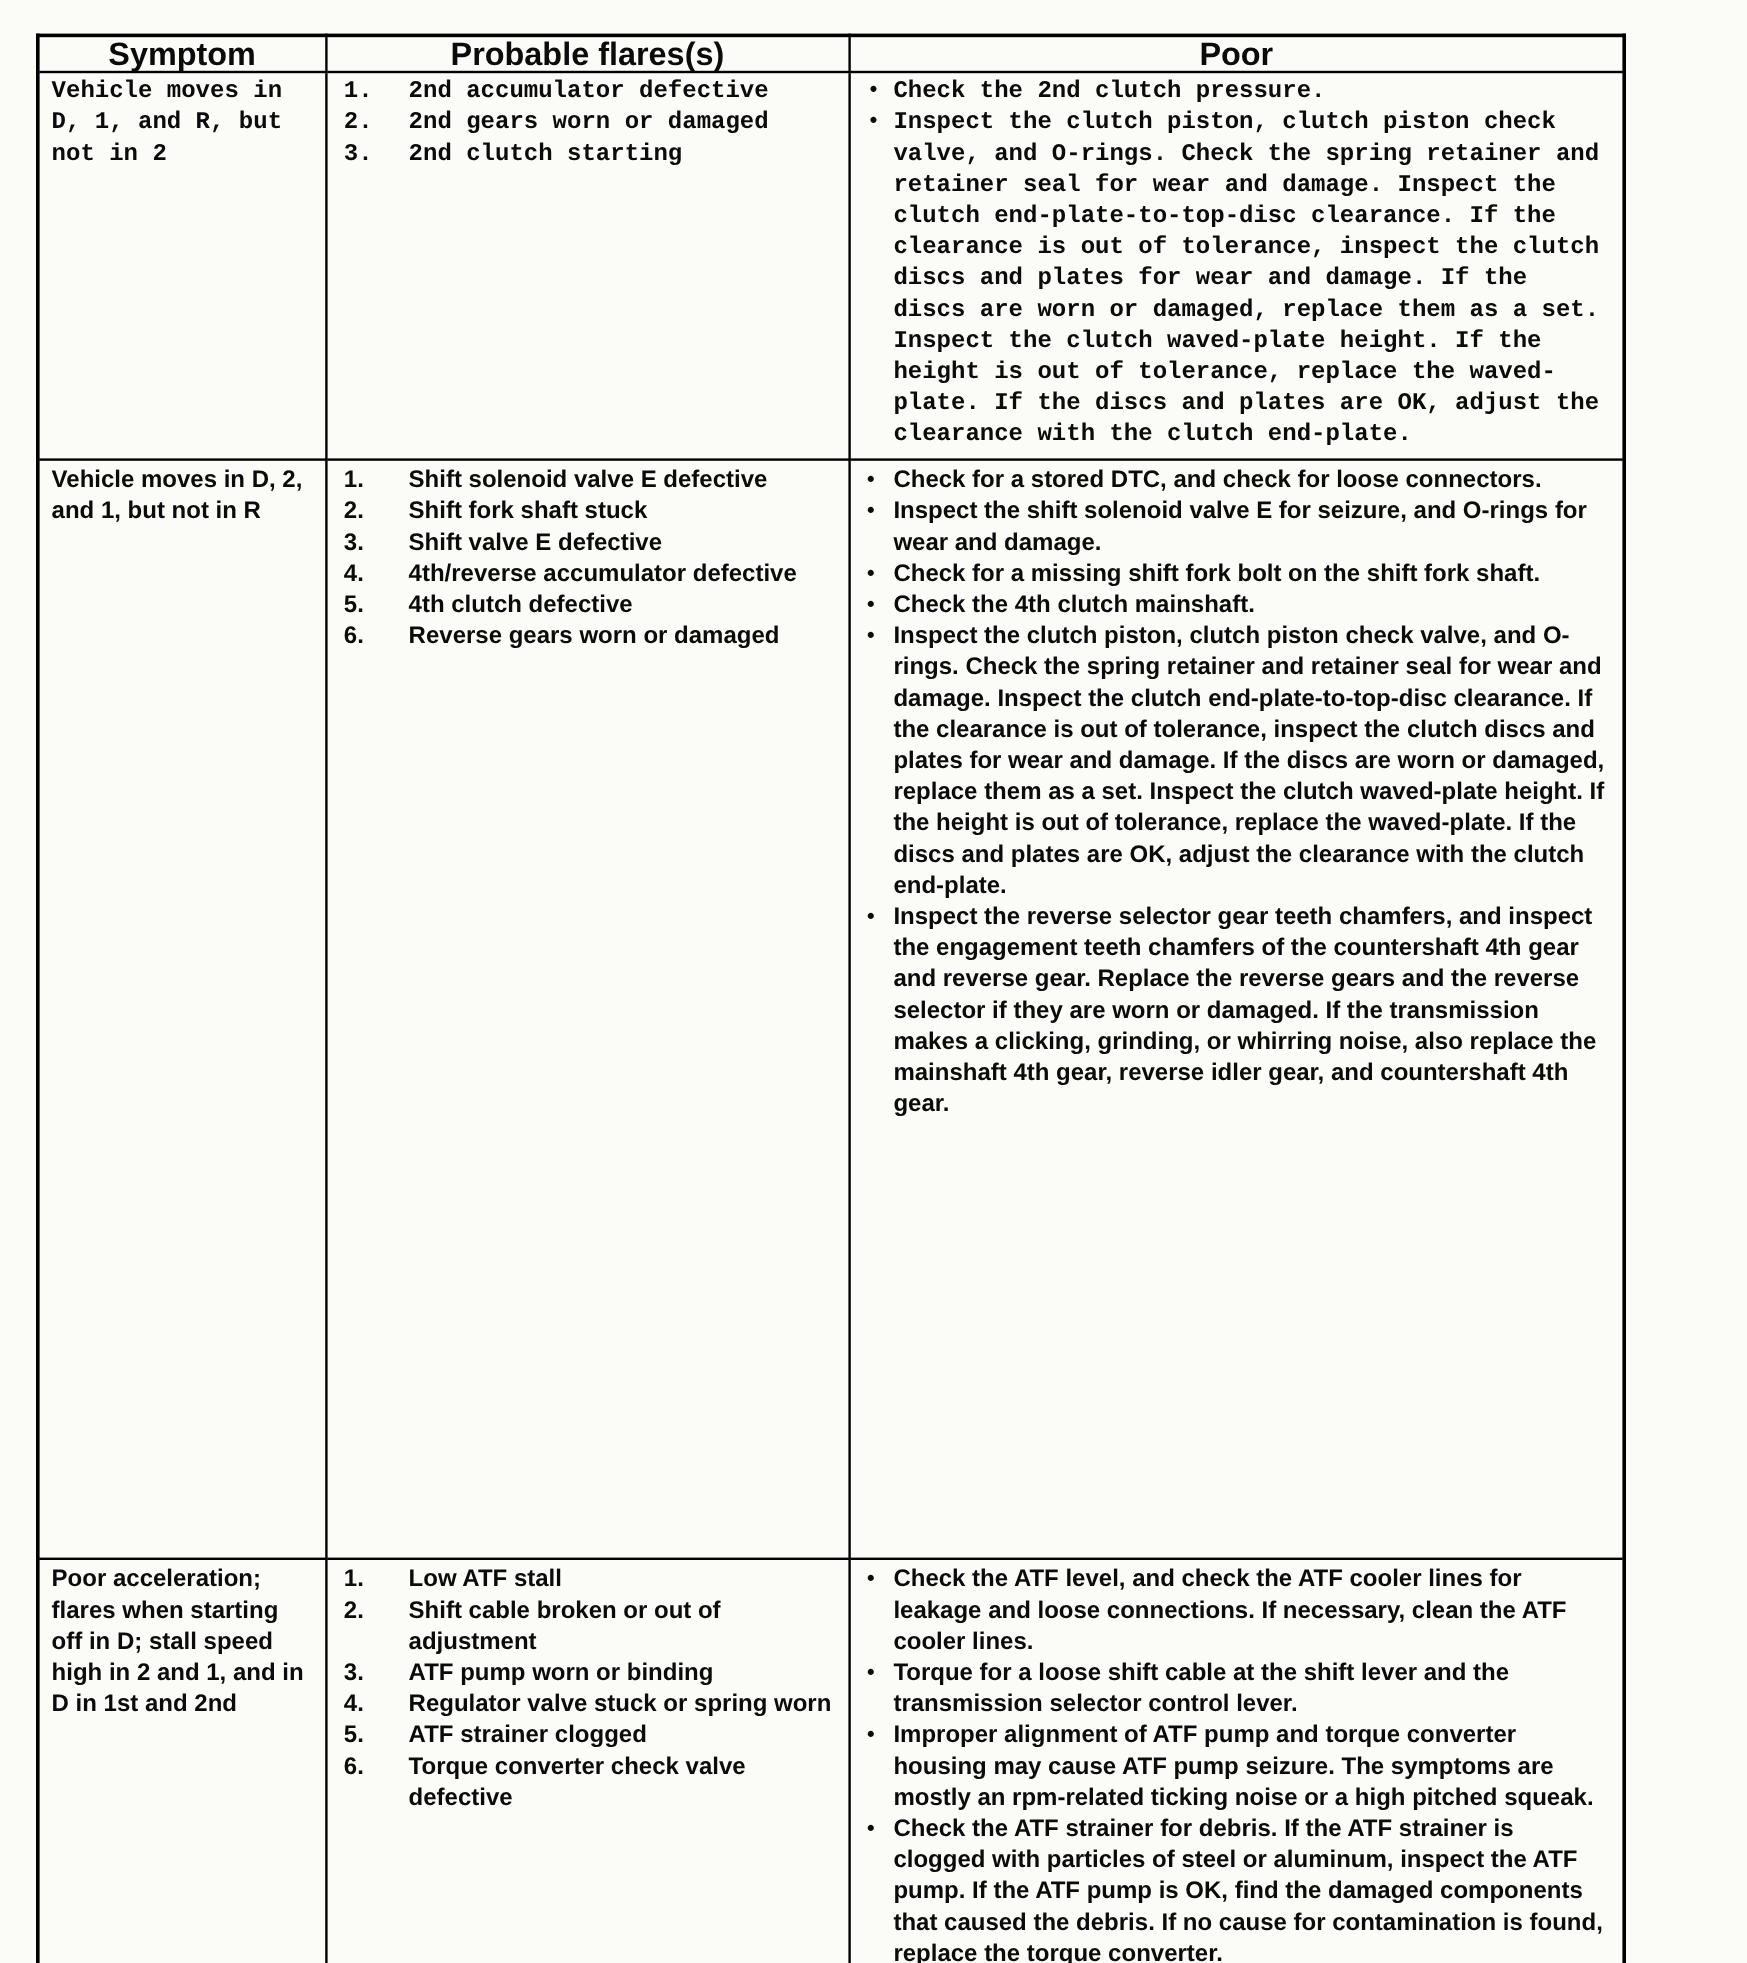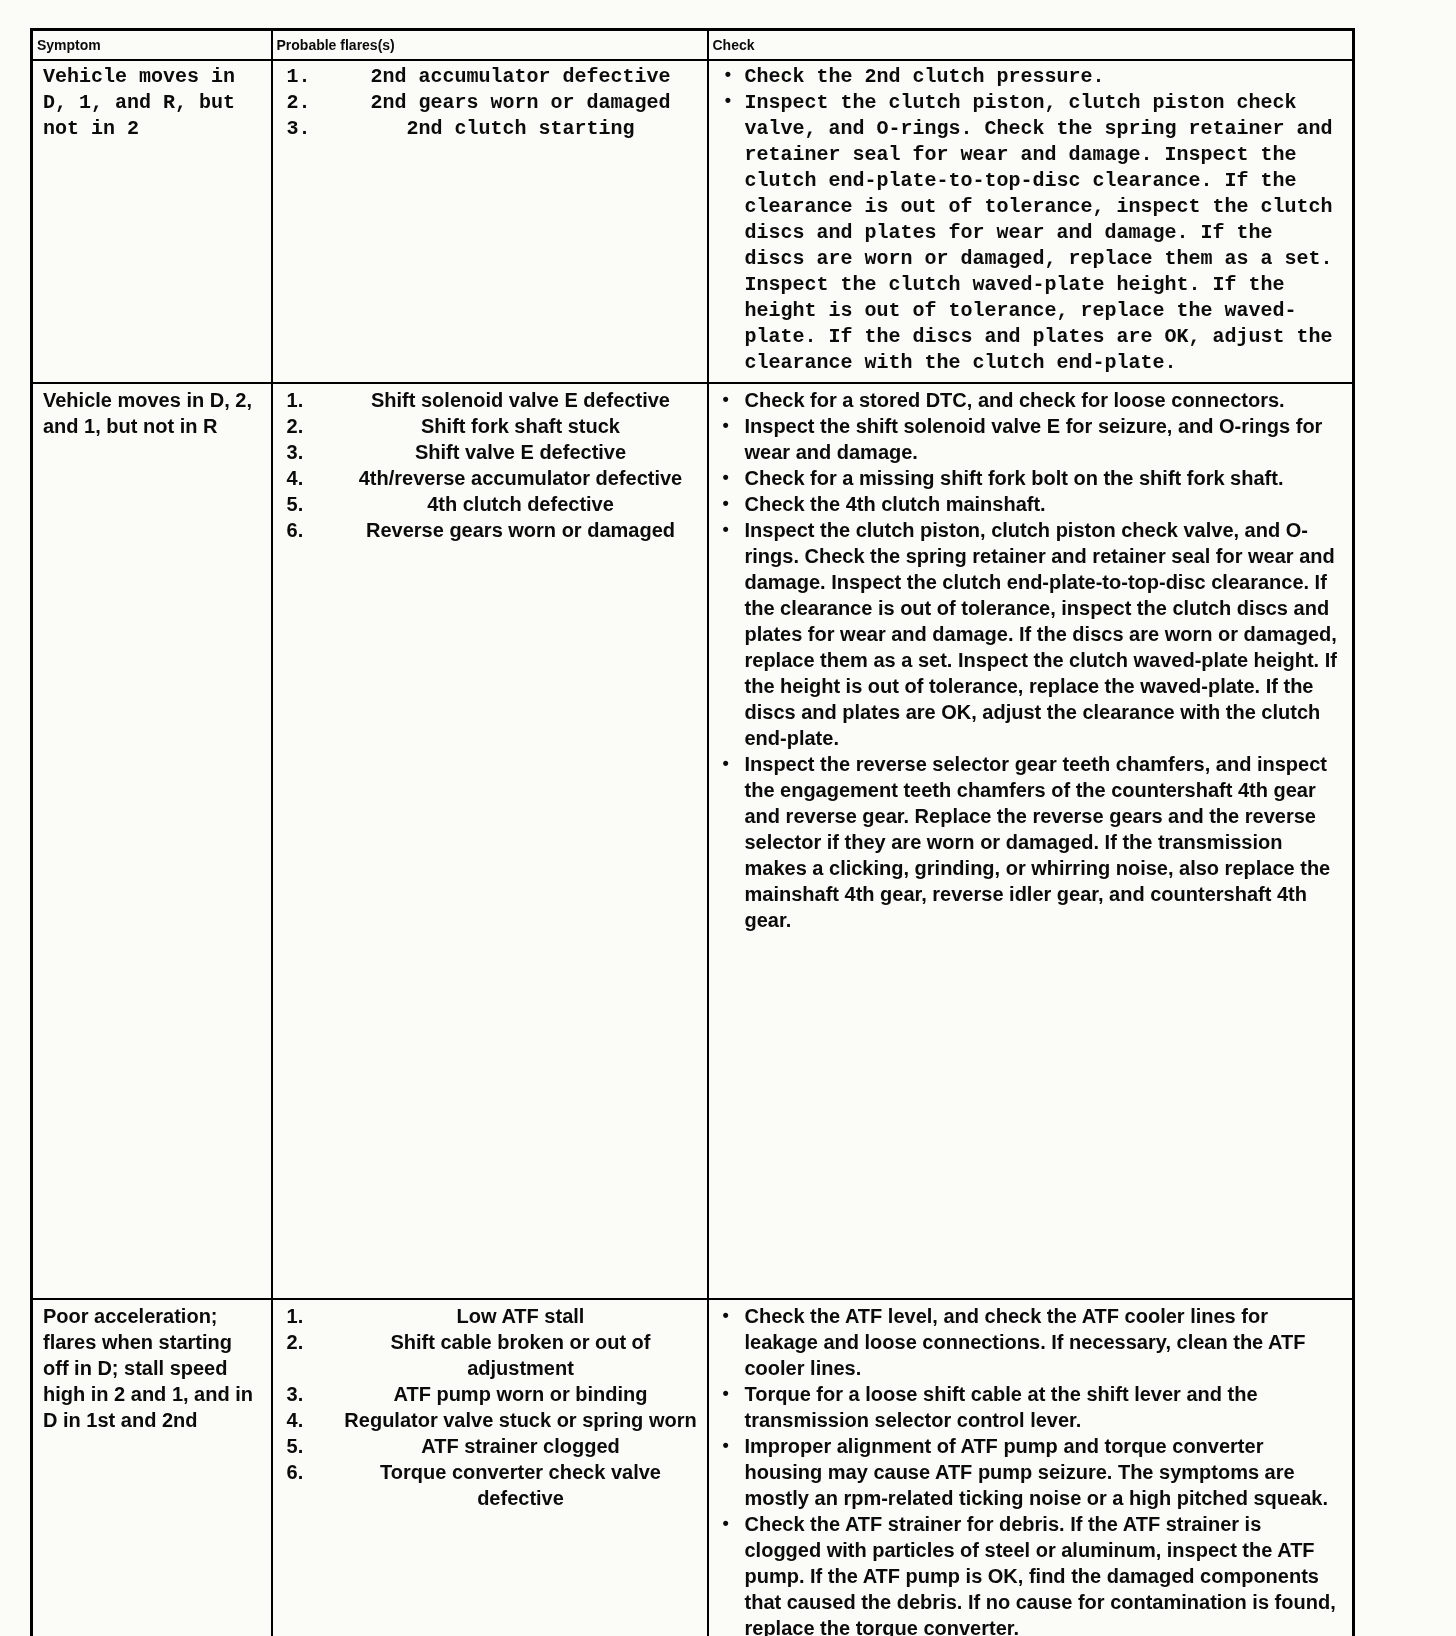--- a/index.html
+++ b/index.html
@@ -33,42 +33,41 @@
     font-size: 20px;
     line-height: 26px;
   }
   th, td {
     border: 2px solid #000;
     vertical-align: top;
     font-weight: bold;
   }
   thead tr { height: 30px; }
   th {
-    text-align: left;
-    font-size: 14px;
+    text-align: center;
+    font-size: 27px;
     padding: 1px 4px;
   }
   tr.row-0 { height: 318px; font-family: Liberation Mono, monospace; }
   tr.row-1 { height: 916px; }
   tr.row-2 { height: 510px; }
   td.symptom-cell {
     padding: 3px 8px 6px 10px;
   }
   td.causes-cell {
     padding: 3px 6px 6px 6px;
   }
   td.notes-cell {
     padding: 3px 12px 6px 6px;
   }
   ol.causes-list {
     list-style: none;
     margin: 0;
     padding: 0;
     counter-reset: cause;
-    text-align: center;
   }
   ol.causes-list li {
     counter-increment: cause;
     position: relative;
     padding-left: 62px;
   }
   ol.causes-list li::before {
     content: counter(cause) ".";
     position: absolute;
     left: 8px;
@@ -97,21 +96,21 @@
   <table class="troubleshooting-table">
     <colgroup>
       <col style="width:240px">
       <col style="width:436px">
       <col style="width:646px">
     </colgroup>
     <thead>
       <tr>
         <th>Symptom</th>
         <th>Probable flares(s)</th>
-        <th>Check</th>
+        <th>Poor</th>
       </tr>
     </thead>
     <tbody>
       <tr class="row-0">
         <td class="symptom-cell">Vehicle moves in D, 1, and R, but not in 2</td>
         <td class="causes-cell">
           <ol class="causes-list">
               <li>2nd accumulator defective</li>
               <li>2nd gears worn or damaged</li>
               <li>2nd clutch starting</li>

